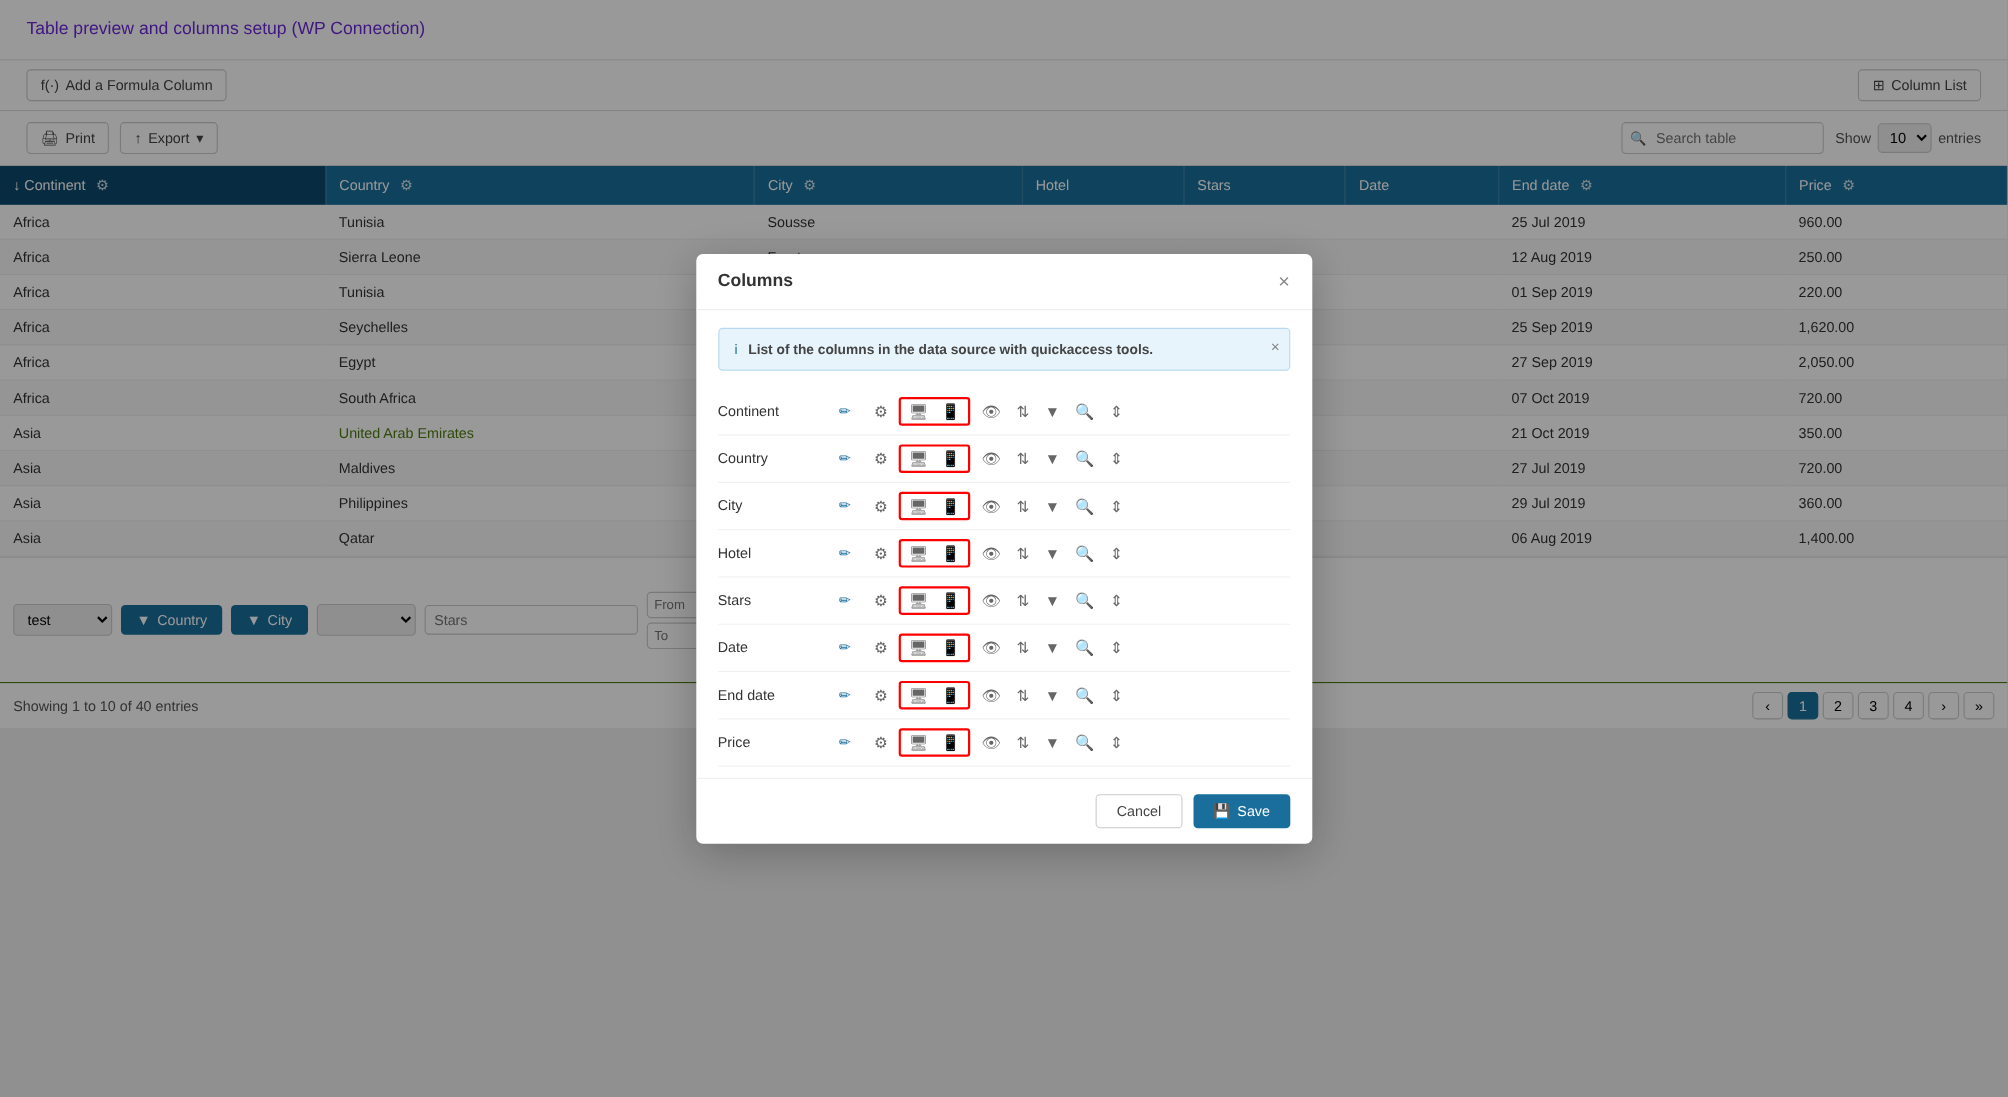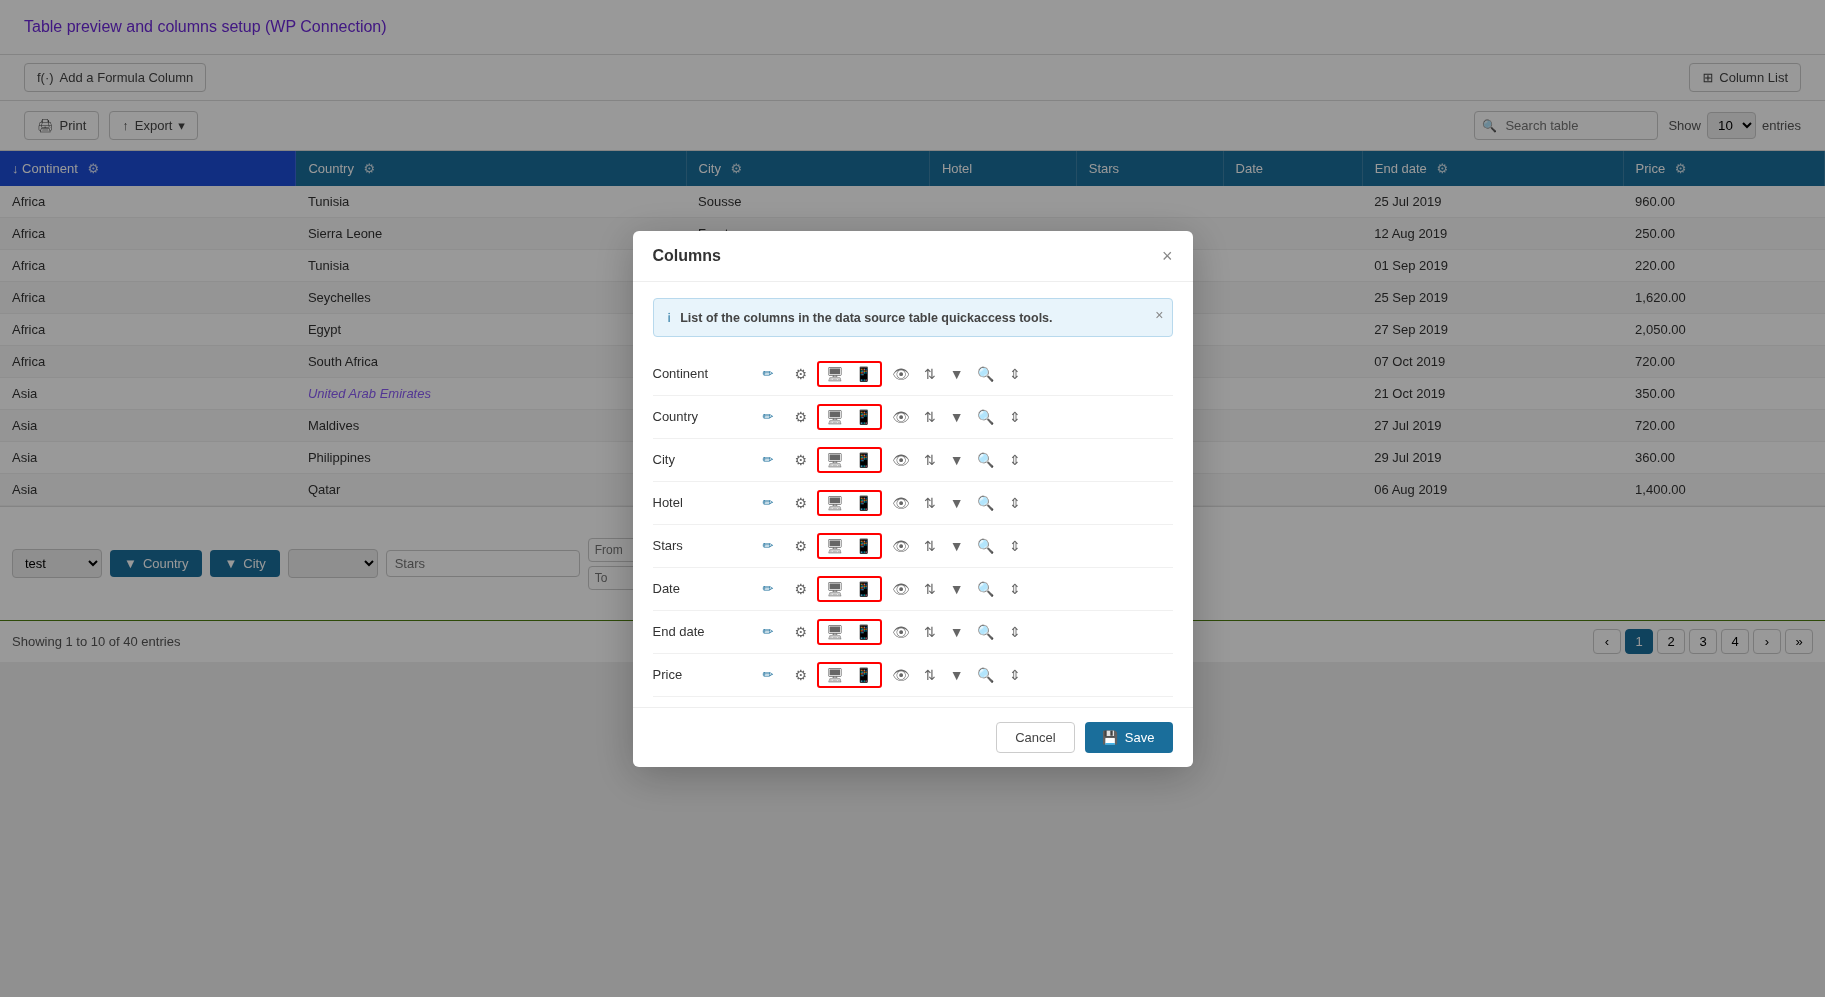--- a/index.html
+++ b/index.html
@@ -21,21 +21,21 @@
 
     
     .table-wrap { overflow-x: auto; background: #fff; }
     table { border-collapse: collapse; width: 100%; min-width: 1400px; }
     thead tr { background: #1a6e9b; color: #fff; }
     thead th { padding: 10px 12px; text-align: left; font-weight: 500; font-size: 13px; border-right: 1px solid rgba(255,255,255,0.15); white-space: nowrap; }
     thead th .gear-icon { display: inline-block; cursor: pointer; margin-left: 6px; opacity: 0.8; }
     tbody tr { border-bottom: 1px solid #eee; }
     tbody tr:nth-child(even) { background: #f9f9f9; }
     tbody td { padding: 8px 12px; font-size: 13px; }
-    td a { color: #8b5cf6; text-decoration: none; font-style: italic; }
+    td a { color: #4d7c0f; text-decoration: none; }
 
     
     .table-footer { background: #fff; border-top: 1px solid #ddd; padding: 8px 12px; display: flex; align-items: center; gap: 8px; }
     .filter-select { border: 1px solid #ccc; border-radius: 4px; padding: 5px 8px; font-size: 13px; min-width: 90px; }
     .btn-filter { background: #1a6e9b; color: #fff; border: none; border-radius: 4px; padding: 6px 14px; cursor: pointer; font-size: 13px; display: flex; align-items: center; gap: 6px; }
     .filter-input { border: 1px solid #ccc; border-radius: 4px; padding: 5px 8px; font-size: 13px; min-width: 80px; }
     .filter-range { display: flex; flex-direction: column; gap: 4px; }
     .filter-range input { border: 1px solid #ccc; border-radius: 4px; padding: 4px 6px; font-size: 12px; width: 100px; }
 
     
@@ -121,21 +121,21 @@
       <option>50</option>
     </select>
     <span>entries</span>
   </div>
 </div>
 
 <div class="table-wrap">
   <table>
     <thead>
       <tr>
-        <th style="background:#1d4ed8;color:#fff;margin-left:48px;">
+        <th style="background:#0c4a6e;color:#fff;margin-left:48px;">
           <span>↓</span> Continent
           <span class="gear-icon">⚙</span>
         </th>
         <th style="background:#1a6e9b;color:#fff;">
           Country
           <span class="gear-icon">⚙</span>
         </th>
         <th style="background:#1a6e9b;color:#fff;">
           City
           <span class="gear-icon">⚙</span>
@@ -310,21 +310,21 @@
 
 <div class="modal-overlay">
   <div class="modal">
     <div class="modal-header">
       <span class="modal-title">Columns</span>
       <button class="modal-close">×</button>
     </div>
 
     <div class="modal-info">
       <span class="modal-info-icon">ℹ</span>
-      <strong>List of the columns in the data source table quickaccess tools.</strong>
+      <strong>List of the columns in the data source with quickaccess tools.</strong>
       <br>
       <button class="modal-info-close">×</button>
     </div>
 
     <div class="modal-body" id="modal-columns-body">
 
     <div class="col-row">
     <span class="col-name">Continent</span>
     <span class="col-edit-icon">✏</span>
     <div class="col-actions">

